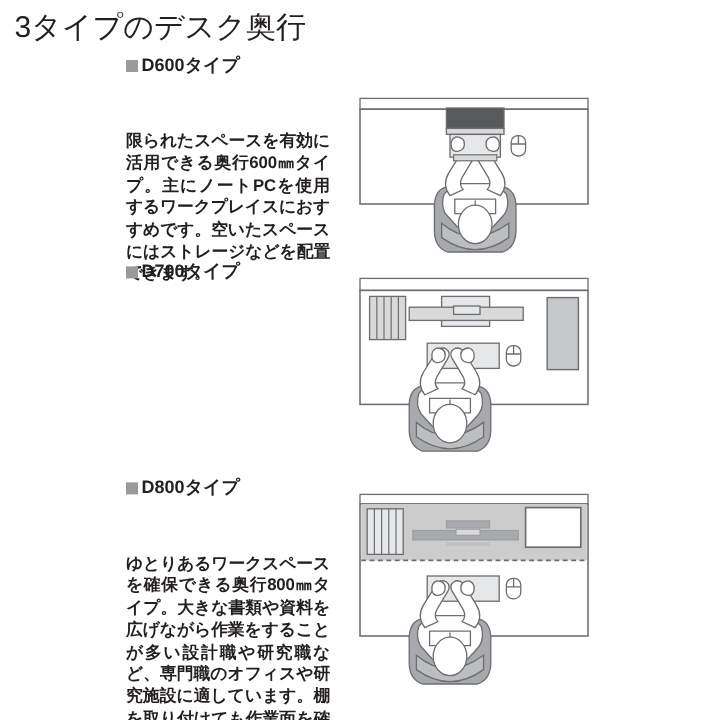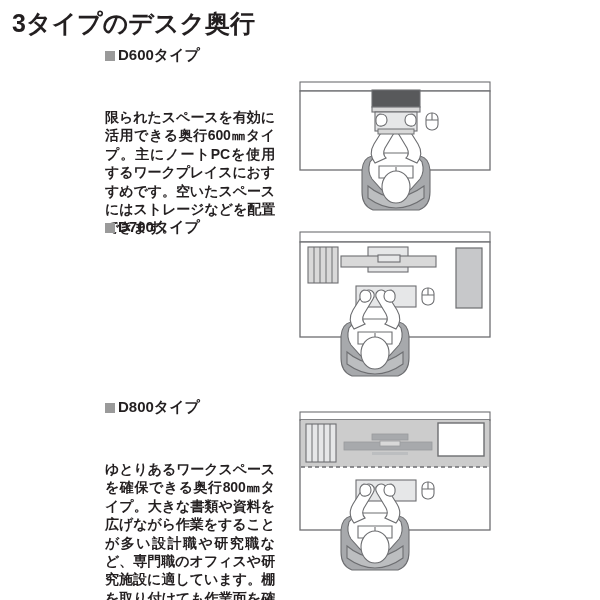--- a/index.html
+++ b/index.html
@@ -9,21 +9,21 @@
     font-family:"Liberation Sans","DejaVu Sans",sans-serif;
     color:#231f20;
     overflow:hidden;
     position:relative;
   }
   #page{position:relative;width:600px;height:600px;}
 
   
   .page-title{
     position:absolute;left:12px;top:8px;
-    font-size:25px;font-weight:bold;letter-spacing:0px;
+    font-size:25px;font-weight:normal;letter-spacing:0px;
     line-height:30px;white-space:nowrap;
   }
 
   
   .section{position:absolute;left:0;width:600px;}
   #sec-0{top:46px;height:168px;}
   #sec-1{top:218px;height:176px;}
   #sec-2{top:398px;height:200px;}
 
   .txtcol{position:absolute;left:105px;top:0;width:170px;}

